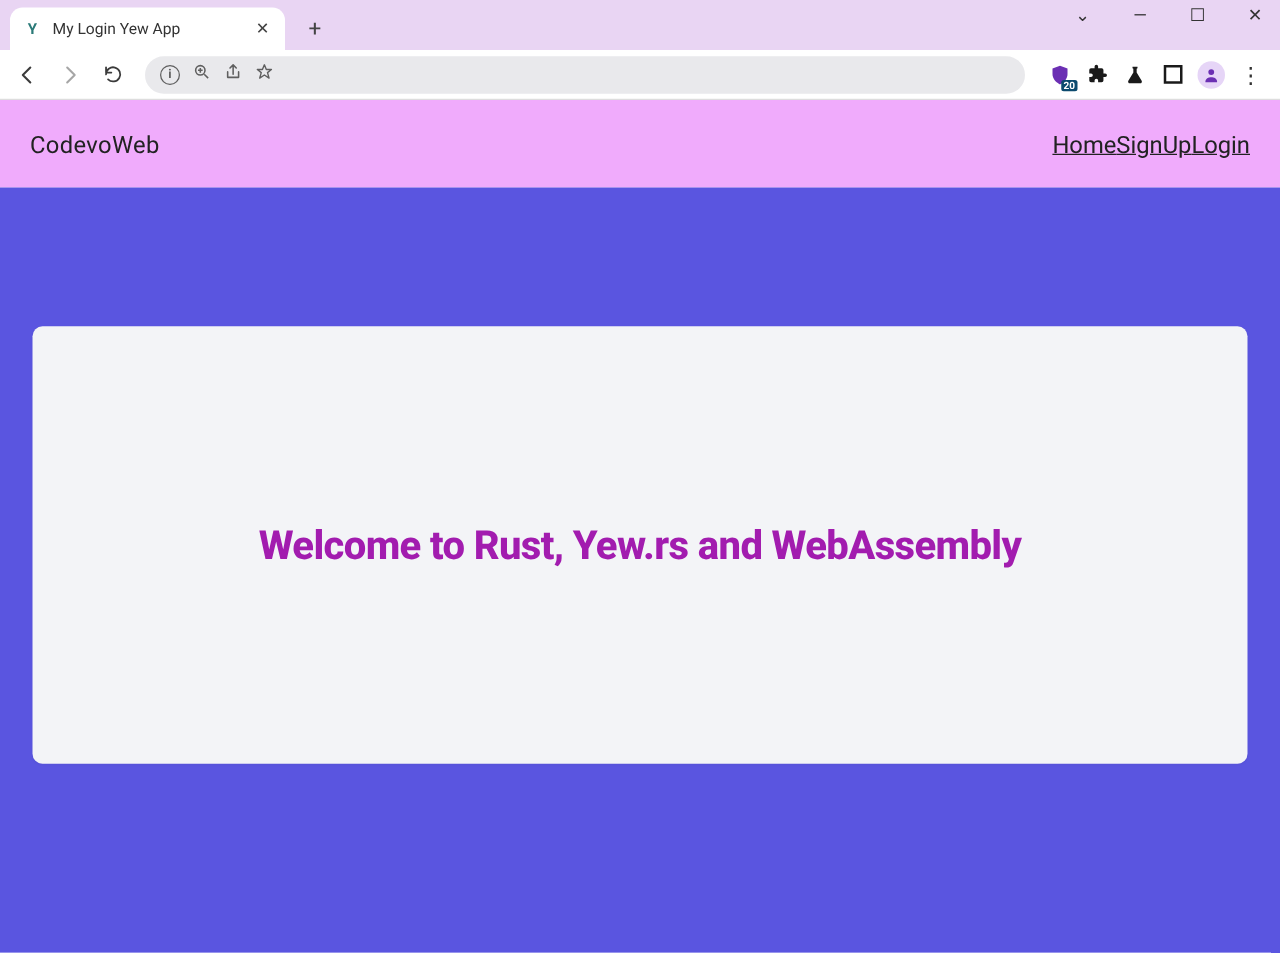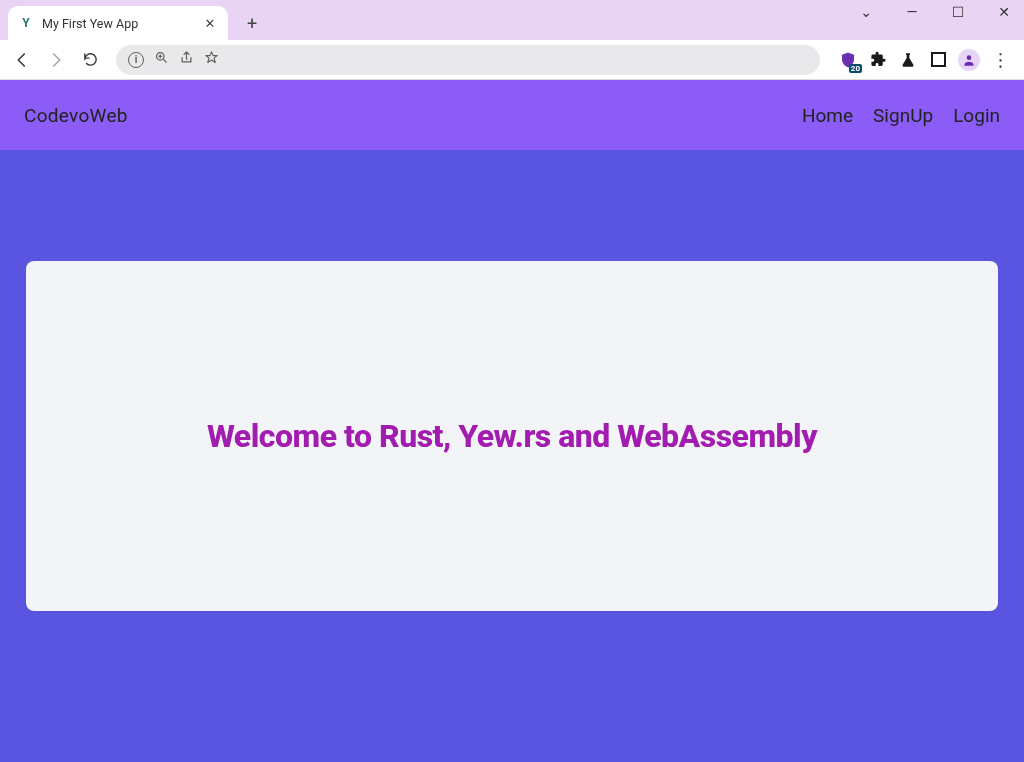--- a/index.html
+++ b/index.html
@@ -100,28 +100,28 @@
   .ext-icons .avatar svg { fill:#6b2fb3; }
   .ext-icons .dots { font-size:18px; color:#333; letter-spacing:-1px; }
 
   
   .page {
     height: calc(762px - 40px - 40px);
     display:flex; flex-direction:column;
   }
   .site-header {
     height: 70px;
-    background:#8b5cf6;
+    background:#f0abfc;
     display:flex; align-items:center;
     padding: 0 24px;
     font-size: 19px;
     color:#222;
   }
   .brand { font-weight:400; letter-spacing:0.3px; }
-  .nav { margin-left:auto; display:flex; gap:20px; font-size:19px; }
+  .nav { margin-left:auto; display:flex; font-size:19px;text-decoration:underline; }
   .nav a { color:#222; text-decoration:none; }
 
   .hero {
     flex:1;
     background:#5a55e0;
     display:flex; align-items:center; justify-content:center;
     padding: 40px 26px 80px 26px;
   }
   .card {
     background:#f3f4f7;
@@ -138,21 +138,21 @@
     text-align:center;
     letter-spacing: -0.5px;
   }
 </style>
 </head>
 <body>
 
 <div class="titlebar">
   <div class="tab">
     <span class="favicon">Y</span>
-    <span>My First Yew App</span>
+    <span>My Login Yew App</span>
     <span class="close">✕</span>
   </div>
   <div class="newtab">+</div>
   <div class="win-controls">
     <span>⌄</span>
     <span>―</span>
     <span>☐</span>
     <span>✕</span>
   </div>
 </div>

